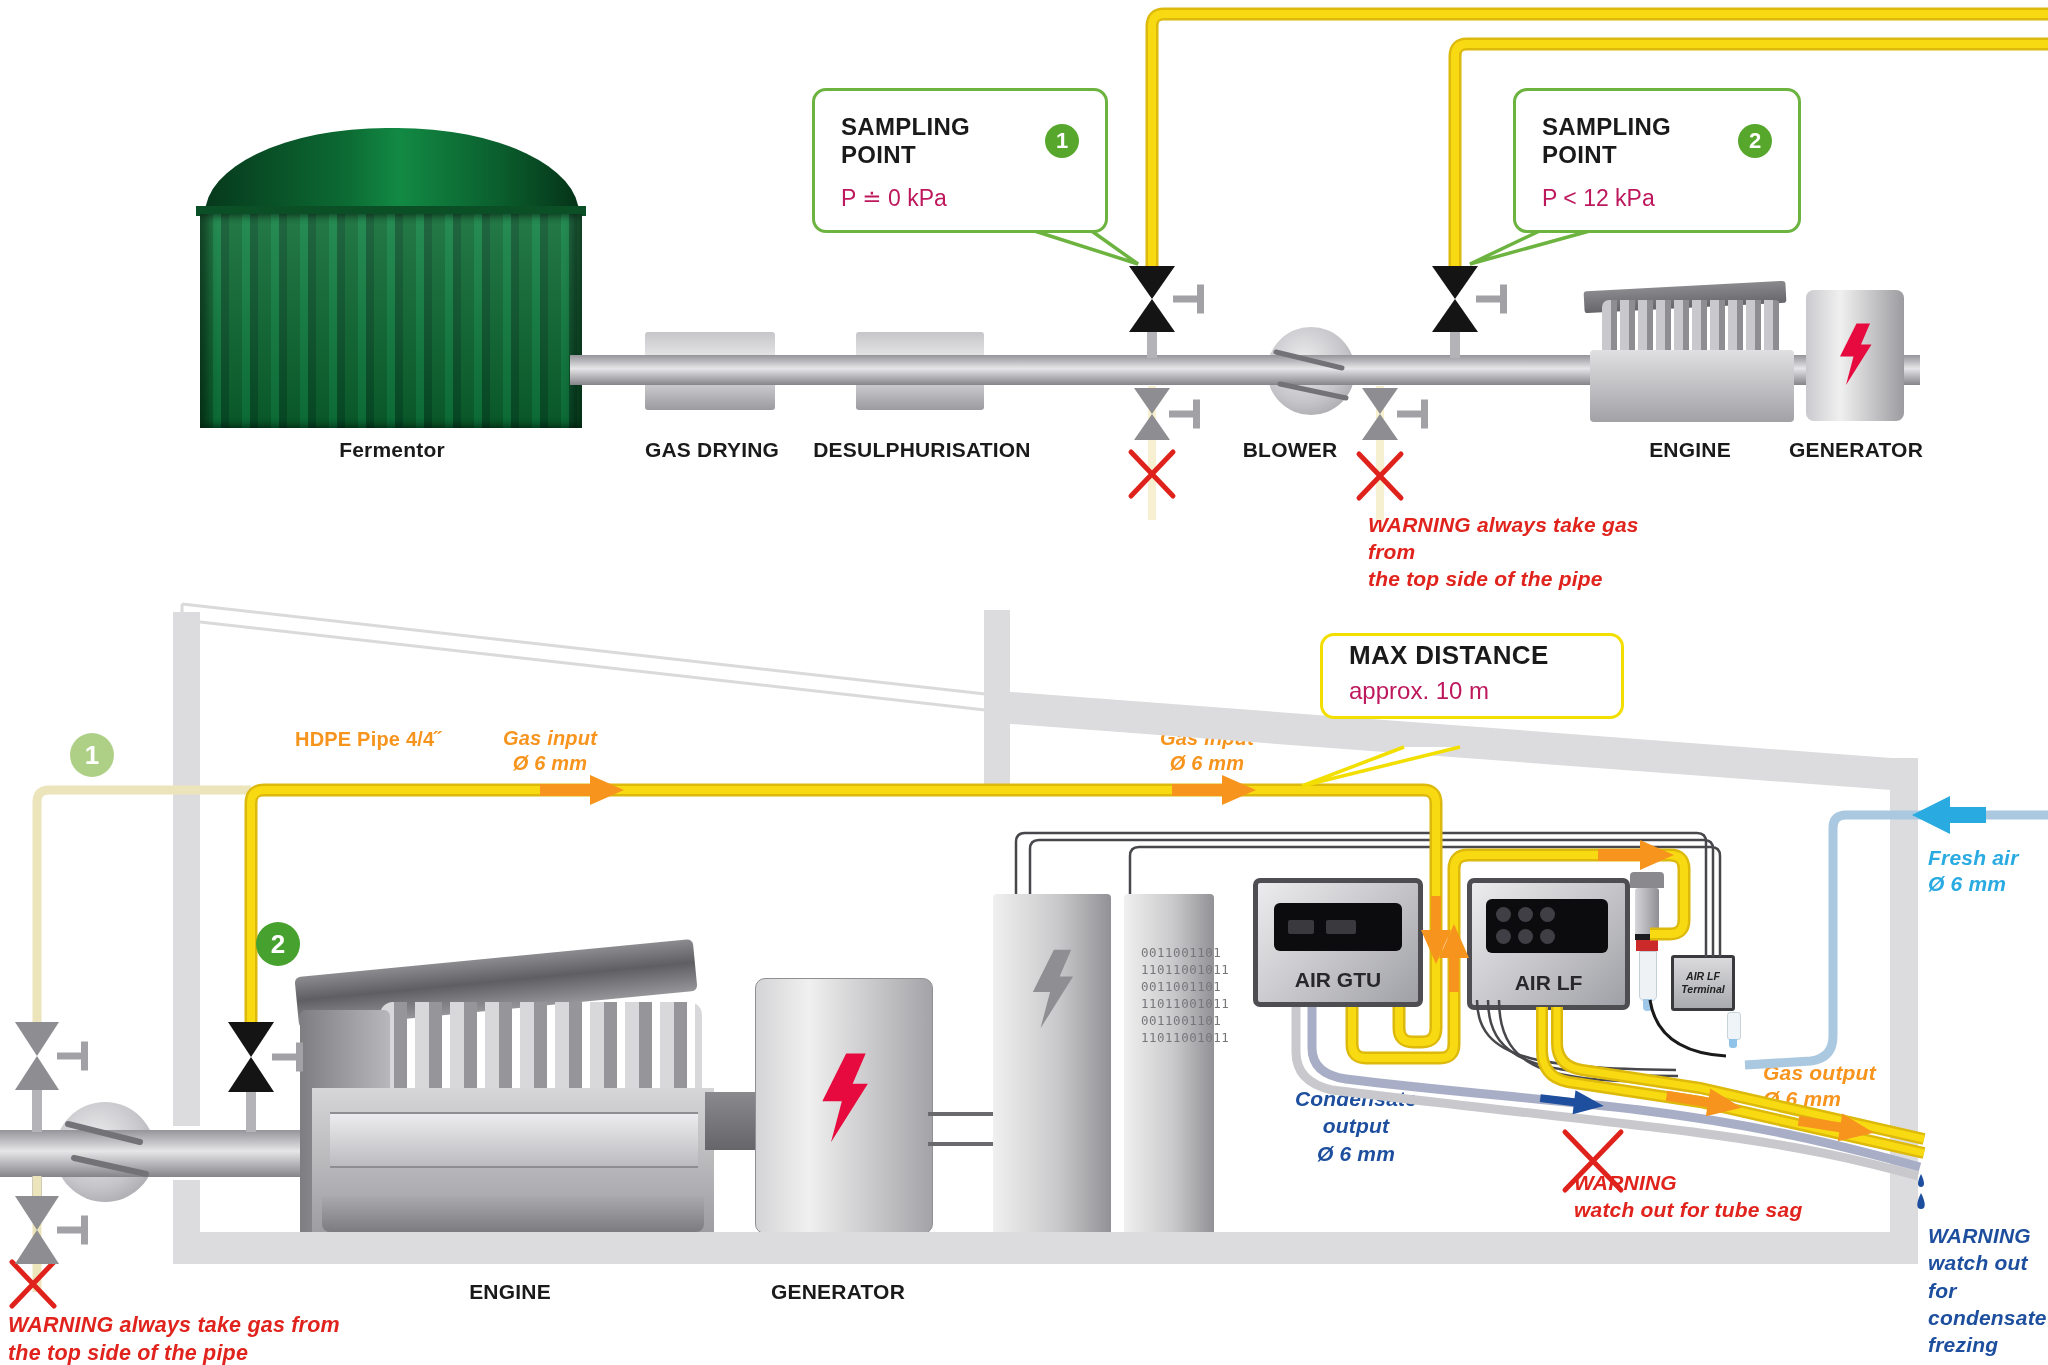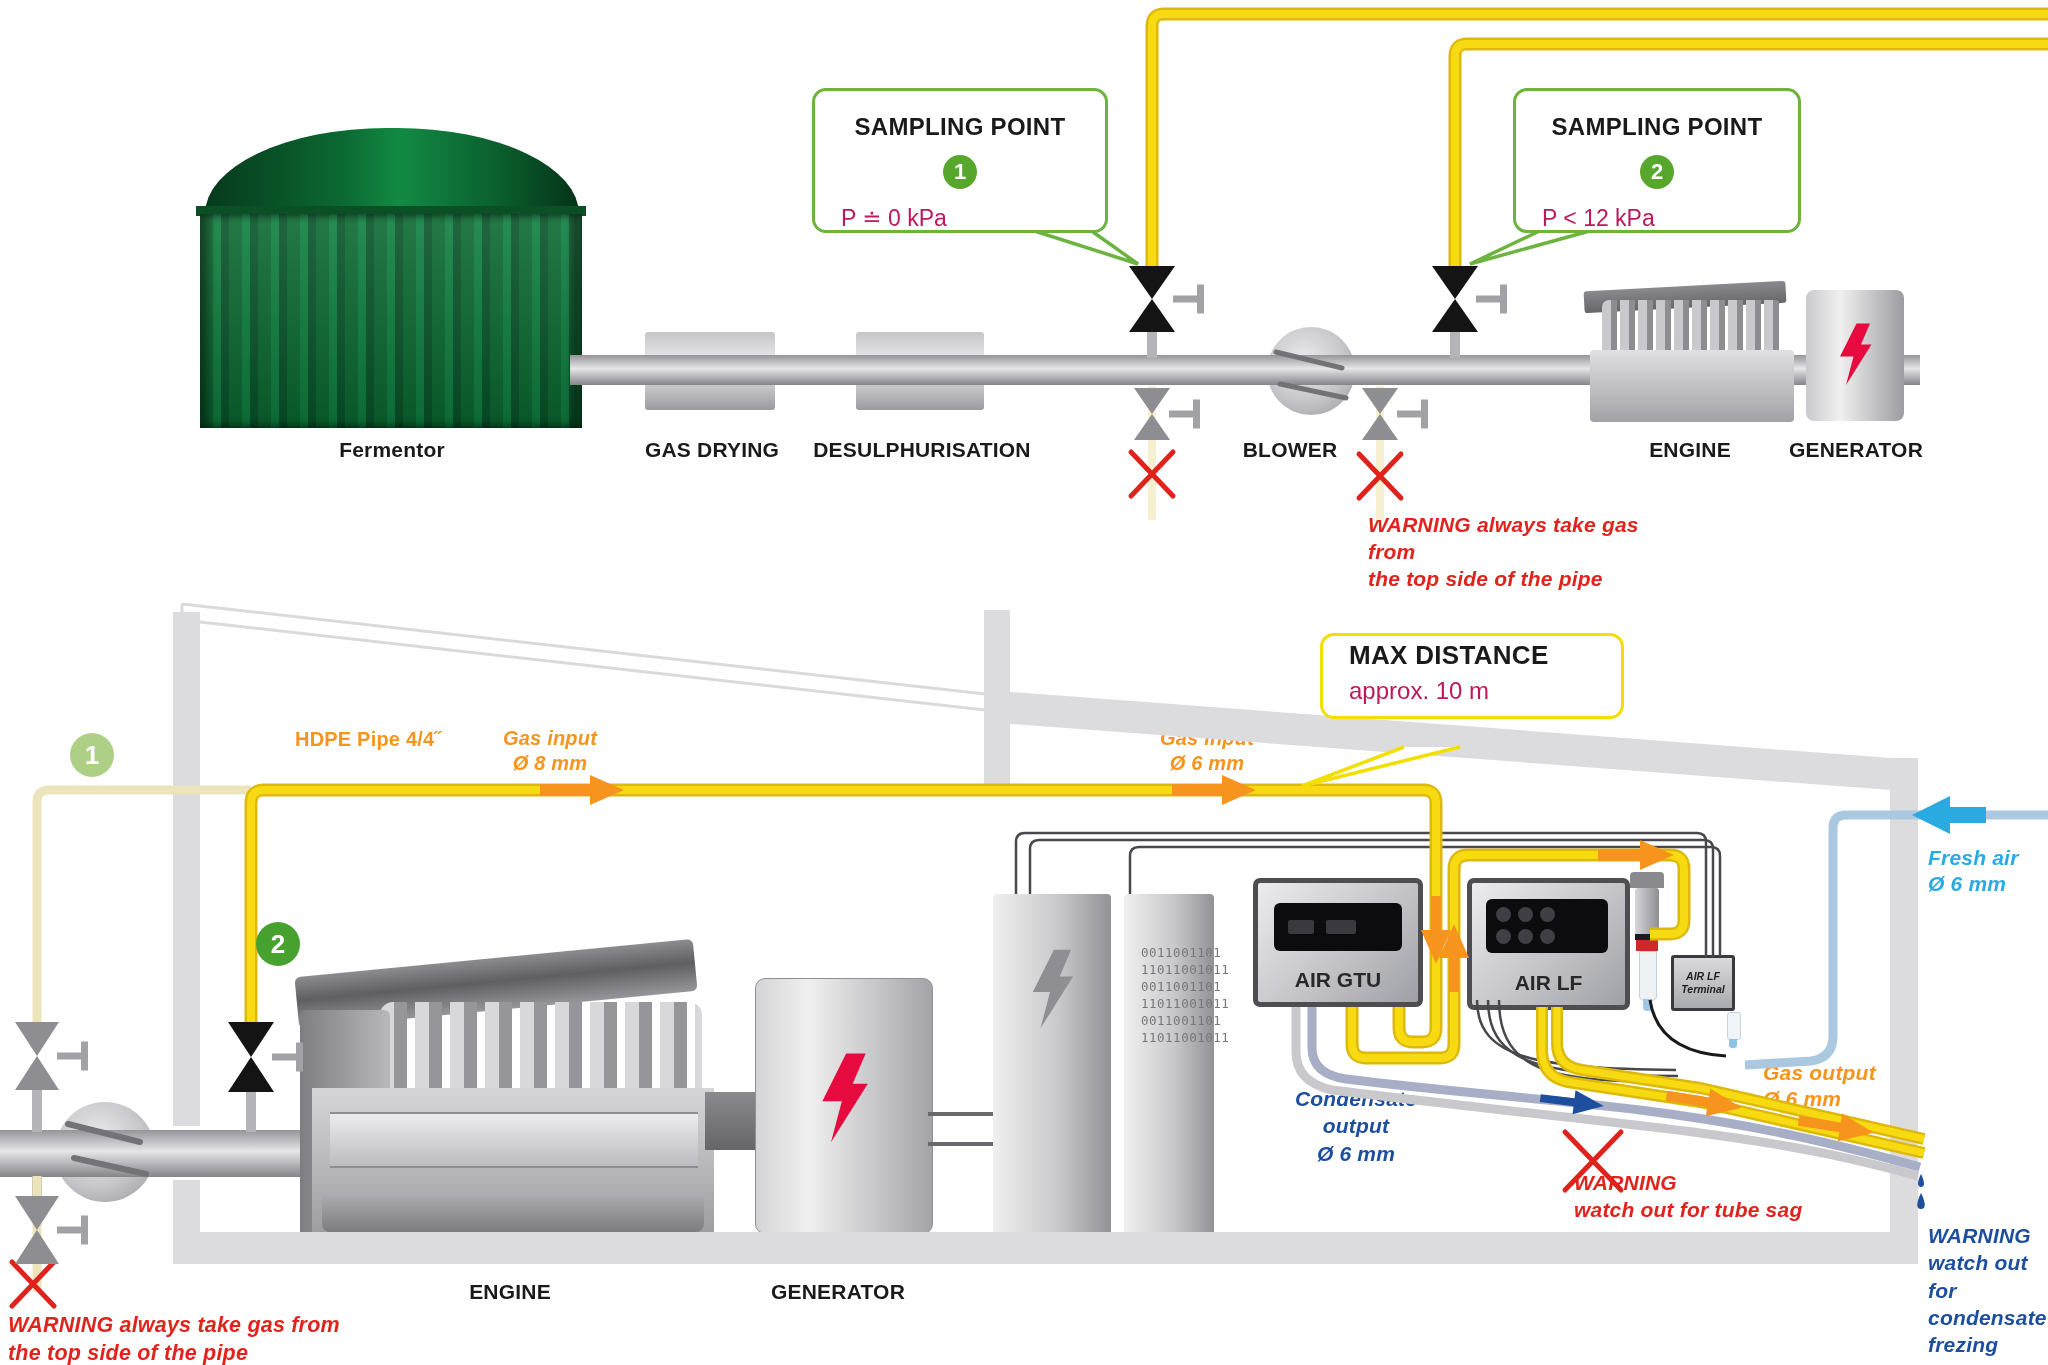--- a/index.html
+++ b/index.html
@@ -40,21 +40,21 @@
   .vg .t2{border-left:22px solid transparent;border-right:22px solid transparent;border-bottom:34px solid #8e8e92;}
   .vs .t1{border-left:18px solid transparent;border-right:18px solid transparent;border-top:26px solid #8e8e92;}
   .vs .t2{border-left:18px solid transparent;border-right:18px solid transparent;border-bottom:26px solid #8e8e92;}
   .vh{position:absolute;left:96%;top:50%;transform:translateY(-50%);width:24px;height:7px;background:#a2a2a6;}
   .vh:after{content:"";position:absolute;right:-7px;top:-11px;width:7px;height:29px;background:#a2a2a6;}
   .stem{position:absolute;background:#b4b4b8;z-index:3;}
 
   
   .callout{position:absolute;background:#fff;border:3.5px solid #6cb33f;border-radius:14px;
            padding:22px 26px;z-index:7;}
-  .callout .t-row{display:flex;align-items:center;gap:14px;flex-direction:column;}
+  .callout .t-row{display:flex;align-items:center;gap:14px;}
   .callout .title{font-size:24px;font-weight:bold;color:#1a1a1a;letter-spacing:.3px;}
   .c-badge{width:34px;height:34px;border-radius:50%;background:#56a72c;color:#fff;font-weight:bold;
            font-size:22px;display:flex;align-items:center;justify-content:center;flex:0 0 auto;}
   .callout .pval{font-size:23px;color:#be185d;margin-top:16px;}
   .callout.yellow{border-color:#f2df00;}
   .callout.yellow .title{font-size:26px;}
   .callout.yellow .pval{font-size:24px;margin-top:6px;}
 
   .badge{position:absolute;border-radius:50%;color:#fff;font-weight:bold;z-index:7;
          display:flex;align-items:center;justify-content:center;}
@@ -343,21 +343,21 @@
   <div class="lbl ctr" style="left:792px;top:438px;width:260px;">DESULPHURISATION</div>
   <div class="lbl ctr" style="left:1190px;top:438px;width:200px;">BLOWER</div>
   <div class="lbl ctr" style="left:1590px;top:438px;width:200px;">ENGINE</div>
   <div class="lbl ctr" style="left:1756px;top:438px;width:200px;">GENERATOR</div>
 
   <div class="lbl red pre" style="left:1368px;top:512px;width:320px;">WARNING always take gas from
 the top side of the pipe</div>
 
   <div class="lbl orange" style="left:295px;top:728px;width:220px;font-size:20px;">HDPE Pipe 4/4˝</div>
   <div class="lbl orange ctr pre" style="left:460px;top:726px;width:180px;font-size:20px;line-height:1.25;">Gas input
-Ø 8 mm</div>
+Ø 6 mm</div>
   <div class="lbl orange ctr pre" style="left:1117px;top:726px;width:180px;font-size:20px;line-height:1.25;">Gas input
 Ø 6 mm</div>
   <div class="lbl orange pre" style="left:1763px;top:1060px;width:170px;font-size:21px;line-height:1.25;">Gas output
 Ø 6 mm</div>
 
   <div class="lbl lblue pre" style="left:1928px;top:845px;width:130px;">Fresh air
 Ø 6 mm</div>
   <div class="lbl dblue ctr pre" style="left:1276px;top:1085px;width:160px;">Condensate
 output
 Ø 6 mm</div>

